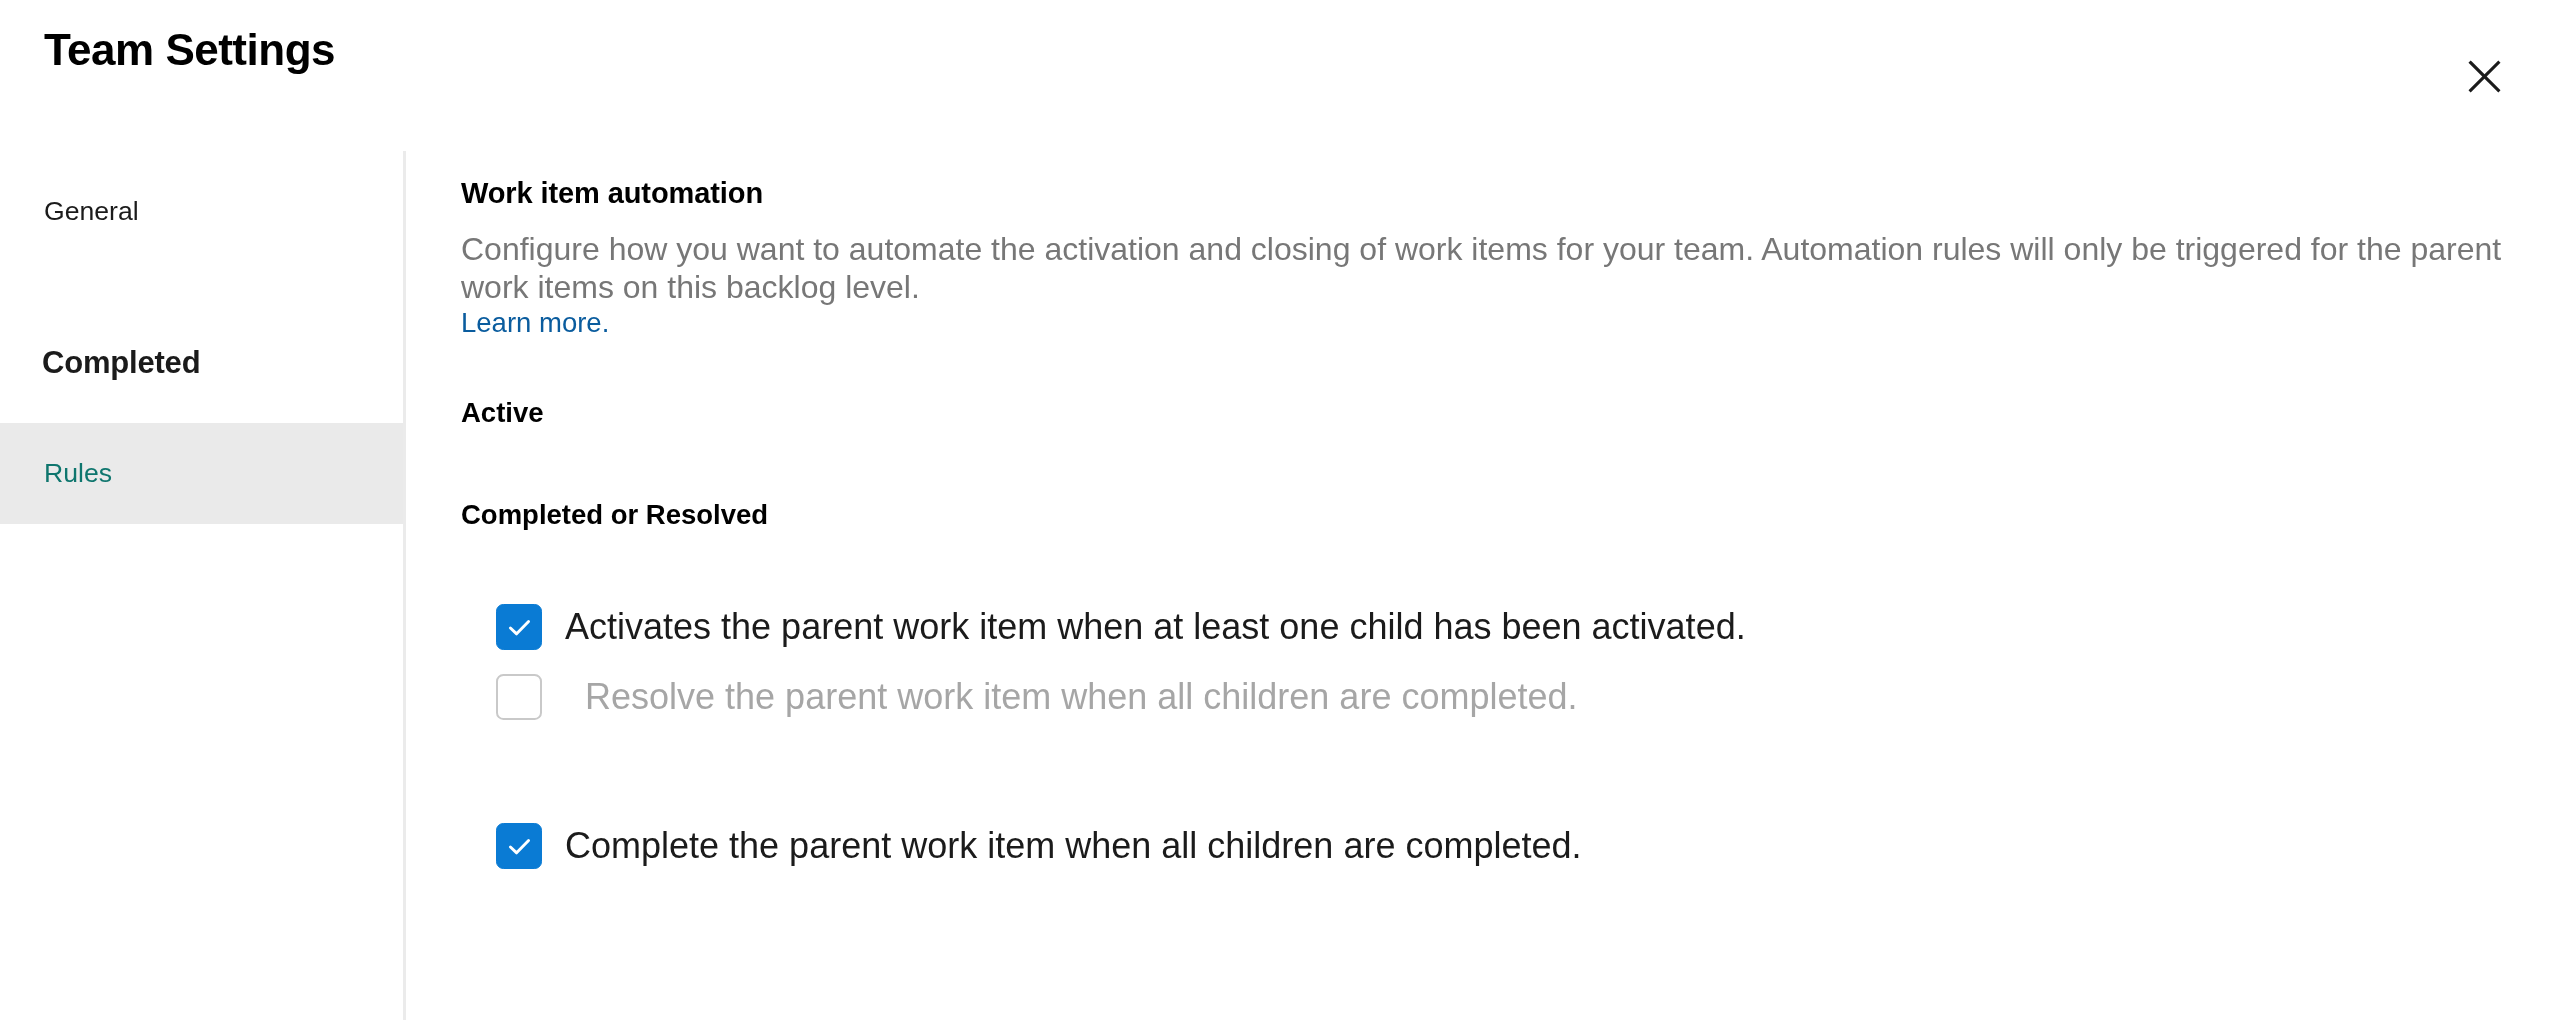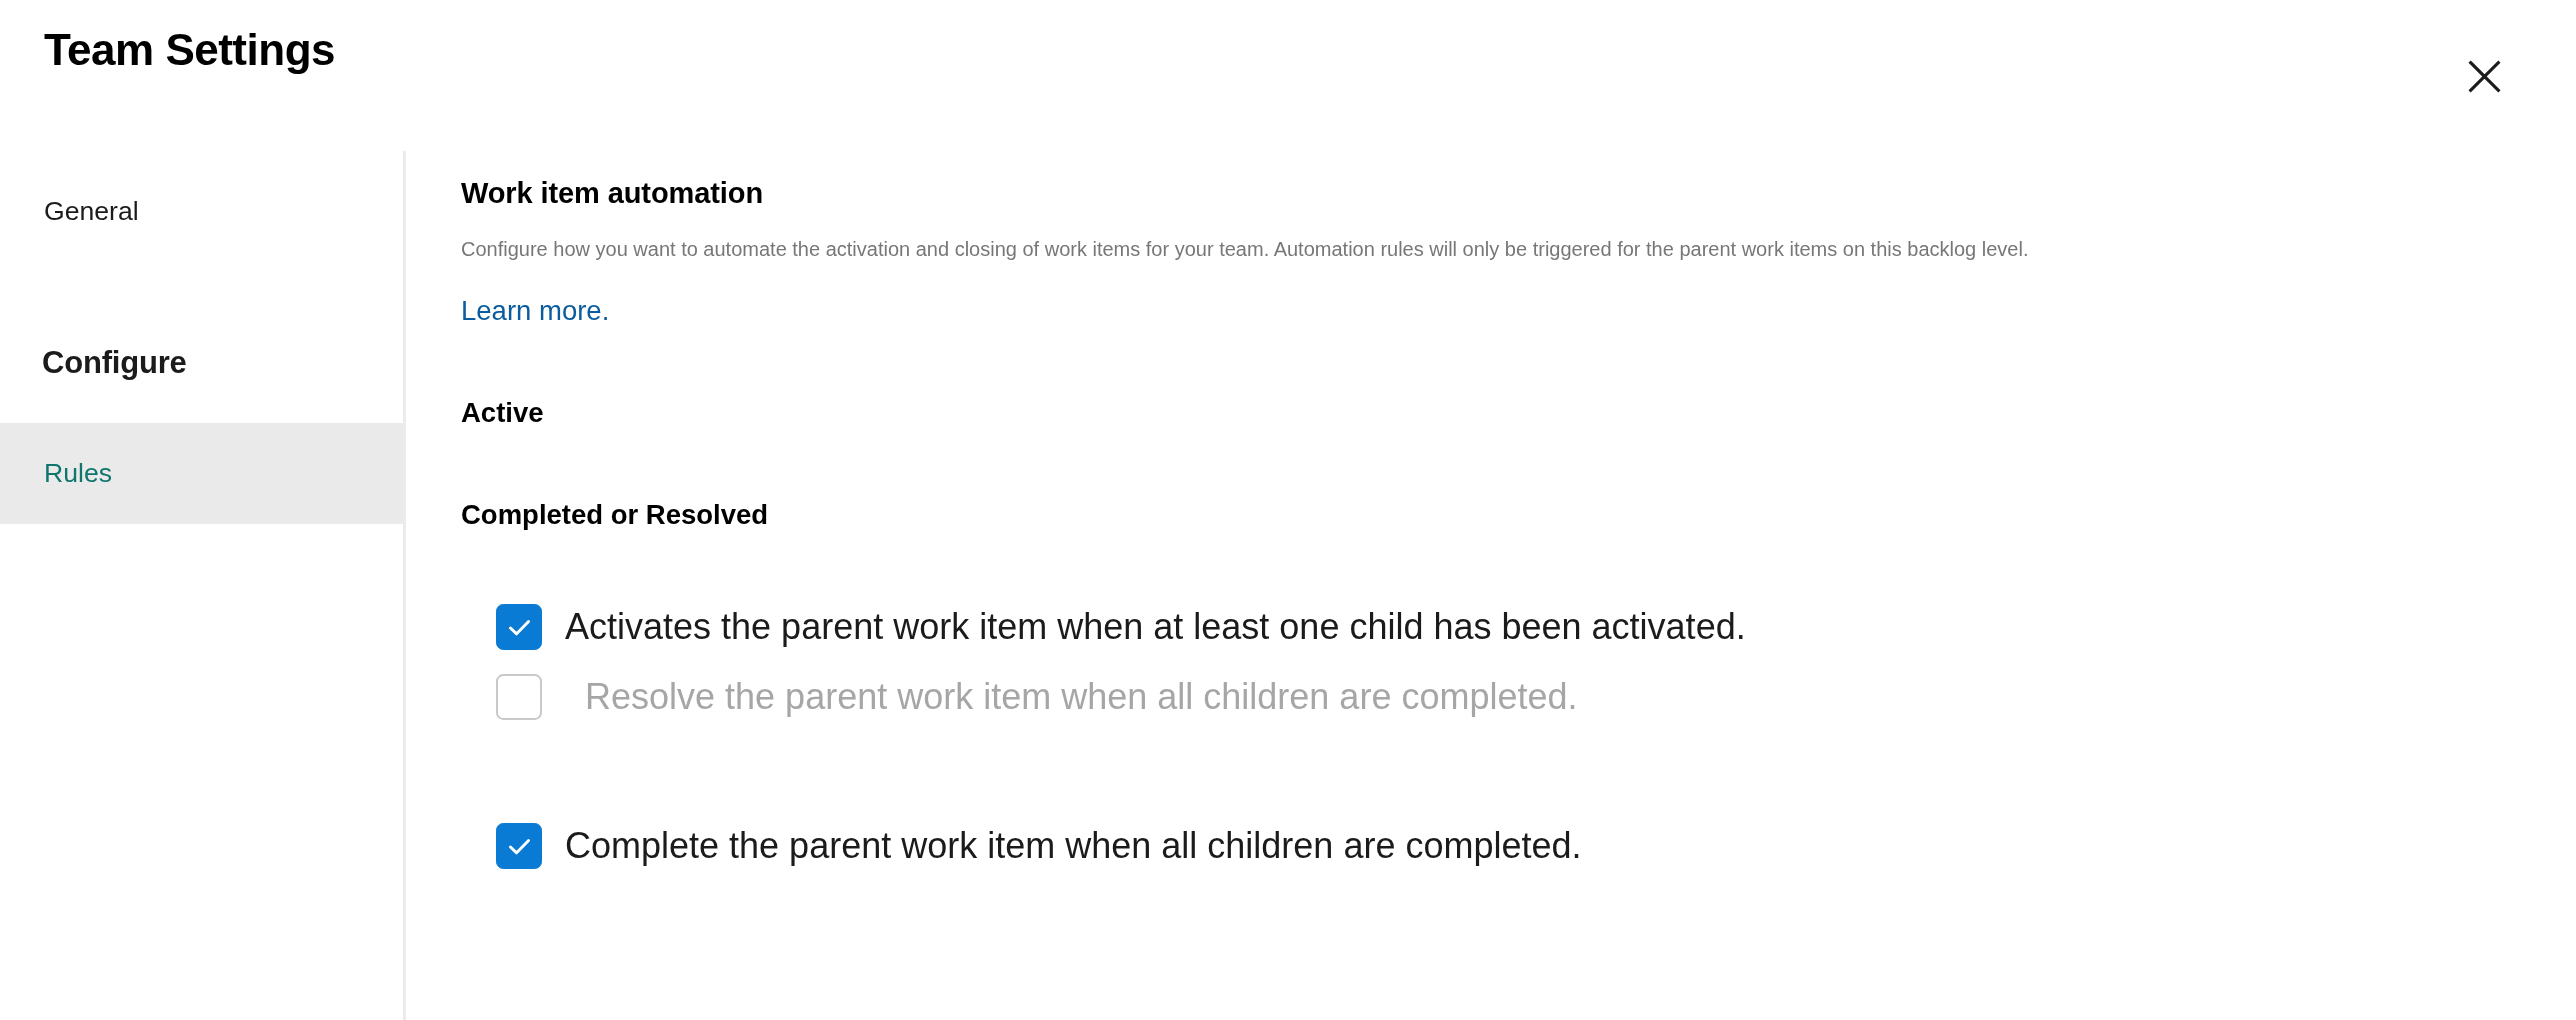--- a/index.html
+++ b/index.html
@@ -136,29 +136,29 @@
     font-weight: 700;
     color: #000000;
     letter-spacing: -0.1px;
     white-space: nowrap;
   }
   #section-description {
     position: absolute;
     left: 55px;
     top: 79px;
     width: 2057px;
-    font-size: 20px;
+    font-size: 32px;
     font-weight: 400;
     color: #777777;
     line-height: 38px;
   }
   #learn-more-link {
     position: absolute;
     left: 55px;
-    top: 144px;
+    top: 156px;
     font-size: 27.5px;
     color: #0a5c9e;
     text-decoration: none;
     cursor: pointer;
     white-space: nowrap;
   }
 
   .group-heading {
     position: absolute;
     left: 55px;
@@ -227,21 +227,21 @@
   </button>
 </div>
 
 <nav id="sidebar">
 
   <div class="nav-item" id="sidebar-item-general">
     <span class="nav-label">General</span>
   </div>
 
   <div id="sidebar-group-automation">
-    <span class="nav-label">Configure</span>
+    <span class="nav-label">Completed</span>
   </div>
 
   <div class="nav-item" id="sidebar-item-rules">
     <span class="nav-label">Rules</span>
   </div>
 
 </nav>
 <div id="sidebar-divider"></div>
 
 <main id="main-content">

